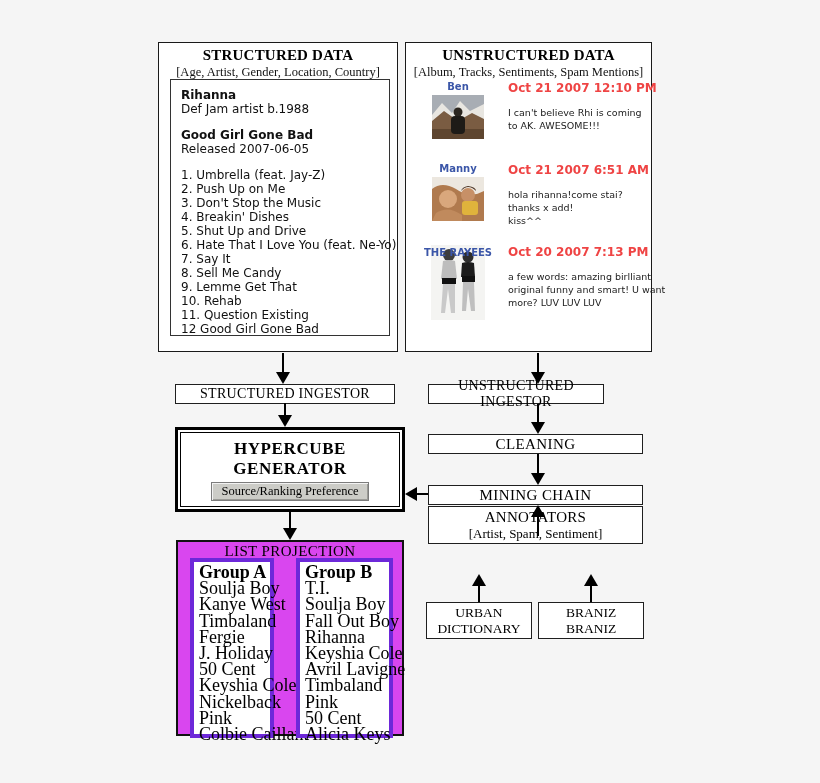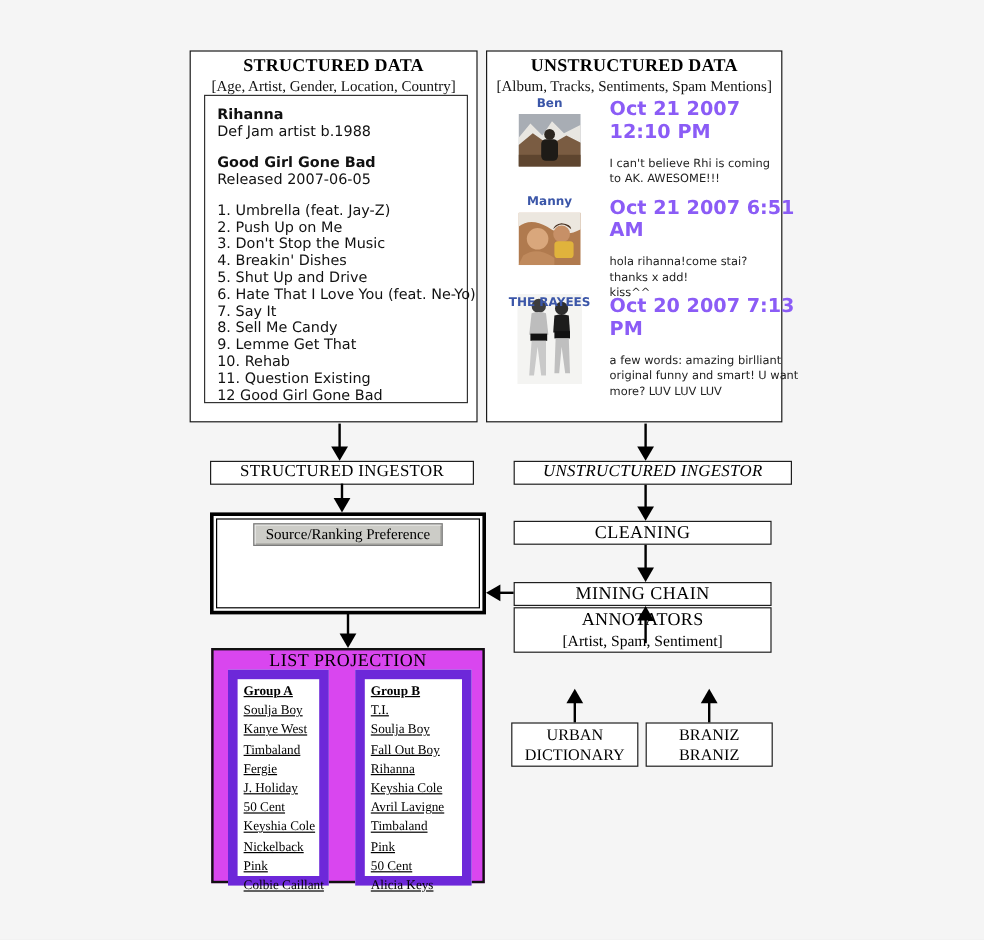--- a/index.html
+++ b/index.html
@@ -19,53 +19,53 @@
   .bold { font-weight:bold; }
   .rec-line { white-space:nowrap; }
 
   
   .comment { position:absolute; left:8px; display:flex; }
   .c-left { width:88px; text-align:center; flex:none; }
   .c-user { font-family:"DejaVu Sans", sans-serif; font-size:10px; font-weight:bold; color:#3b56a8; margin-bottom:3px; }
   .c-avatar { margin:0 auto; width:52px; overflow:hidden; }
   .c-avatar svg { display:block; }
   .c-right { margin-left:6px; width:164px; }
-  .c-time { font-family:"DejaVu Sans", sans-serif; font-size:16px; font-weight:bold; color:#8b5cf6; }
+  .c-time { font-family:"DejaVu Sans", sans-serif; font-size:12px; font-weight:bold; color:#ef4444; }
   .c-body { font-family:"DejaVu Sans", sans-serif; font-size:9.5px; line-height:13px; color:#222; margin-top:11px; white-space:pre-line; }
 
   
   .flow-box { position:absolute; background:#fff; border:1px solid #1f1f1f; display:flex; flex-direction:column;
               align-items:center; justify-content:center; text-align:center; color:#000; }
   .fb-ingestor { font-size:14px; letter-spacing:0.3px; }
   .fb-mid { font-size:15px; letter-spacing:0.4px; }
   .fb-small { font-size:13.5px; line-height:16px; }
   .b-structured-ingestor { left:175px; top:384px; width:220px; height:20px; }
-  .b-unstructured-ingestor { left:428px; top:384px; width:232px; height:20px;font-style:italic; }
+  .b-unstructured-ingestor { left:428px; top:384px; width:176px; height:20px; }
   .b-cleaning { left:428px; top:434px; width:215px; height:20px; }
   .b-mining { left:428px; top:485px; width:215px; height:20px; }
   .b-annotators { left:428px; top:506px; width:215px; height:38px; }
   .annot-title { font-size:15px; line-height:17px; letter-spacing:0.3px; }
   .annot-sub { font-size:13px; line-height:15px; }
   .b-urban { left:426px; top:602px; width:106px; height:37px; }
   .b-music { left:538px; top:602px; width:106px; height:37px; }
 
   
   .hypercube { position:absolute; left:175px; top:427px; width:230px; height:85px; background:#fff; border:3px solid #000; }
   .hyper-inner { position:absolute; left:2px; top:2px; right:2px; bottom:2px; border:1px solid #000;
                  display:flex; flex-direction:column; align-items:center; background:#fff; }
   .hyper-title { font-size:17px; font-weight:bold; line-height:20px; margin-top:6px; letter-spacing:0.6px; text-align:center; }
   .hyper-btn { margin-top:3px; font-family:"Liberation Serif", serif; font-size:12.5px; background:#ccccc7;
                border:1px solid #7c7c7c; box-shadow:inset 1px 1px 0 #f2f2f2, inset -1px -1px 0 #9a9a96;
                padding:0 9px; line-height:17px; cursor:default; }
 
   
   .listproj { position:absolute; left:176px; top:540px; width:228px; height:196px; border:2px solid #111; background:#d946ef; }
   .lp-title { text-align:center; font-size:15px; margin-top:1px; letter-spacing:0.4px; }
-  .group-box { position:absolute; top:16px; height:180px; border:8px solid #6d28d9; font-size:11px; line-height:16.2px;
-               padding:2px 0 0 5px; background:#fff;text-decoration:underline; }
+  .group-box { position:absolute; top:16px; height:180px; border:4px solid #6d28d9; font-size:18px; line-height:16.2px;
+               padding:2px 0 0 5px; background:#fff; }
   .group-a { left:12px; width:84px; }
   .group-b { left:118px; width:97px; }
   .g-line { white-space:nowrap; }
 
   
   .arrow-down, .arrow-up { position:absolute; width:14px; }
   .arrow-down .shaft { position:absolute; left:6px; top:0; bottom:10px; width:2px; background:#000; }
   .arrow-down .head { position:absolute; left:0; bottom:0; width:0; height:0;
                       border-left:7px solid transparent; border-right:7px solid transparent; border-top:12px solid #000; }
   .arrow-up .shaft { position:absolute; left:6px; top:10px; bottom:0; width:2px; background:#000; }
@@ -184,20 +184,24 @@
   <div class="flow-box fb-ingestor b-structured-ingestor">
     <span>STRUCTURED INGESTOR</span>
   </div>
 
   <div class="flow-box fb-ingestor b-unstructured-ingestor">
     <span>UNSTRUCTURED INGESTOR</span>
   </div>
 
   <div class="hypercube">
     <div class="hyper-inner">
+      <div class="hyper-title">
+        <div>HYPERCUBE</div>
+        <div>GENERATOR</div>
+      </div>
       <button class="hyper-btn">Source/Ranking Preference</button>
     </div>
   </div>
 
   <div class="flow-box fb-mid b-mining">
     <span>MINING CHAIN</span>
   </div>
 
   <div class="flow-box fb-mid b-cleaning">
     <span>CLEANING</span>

